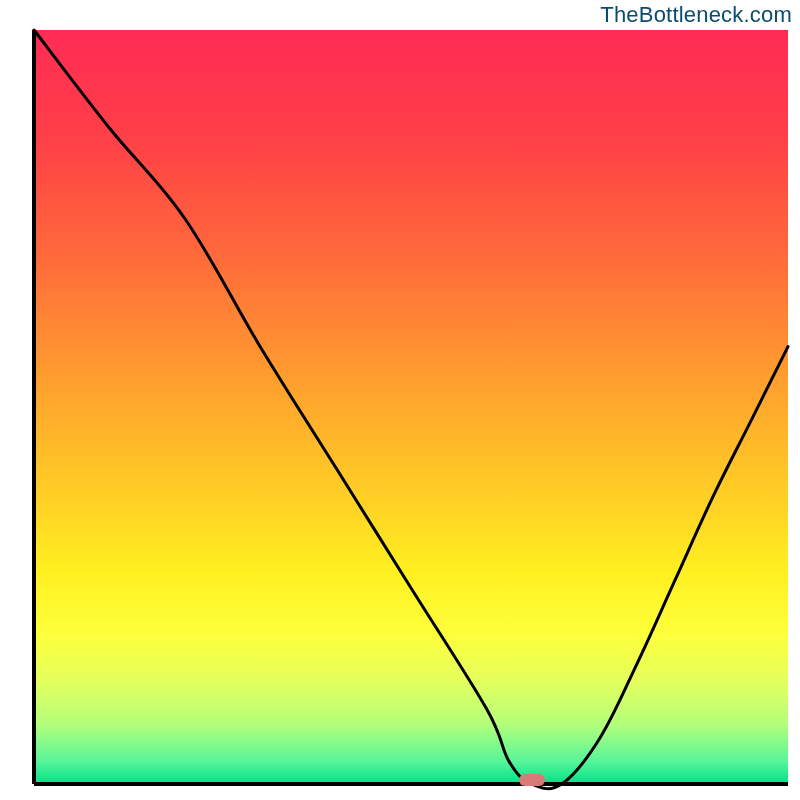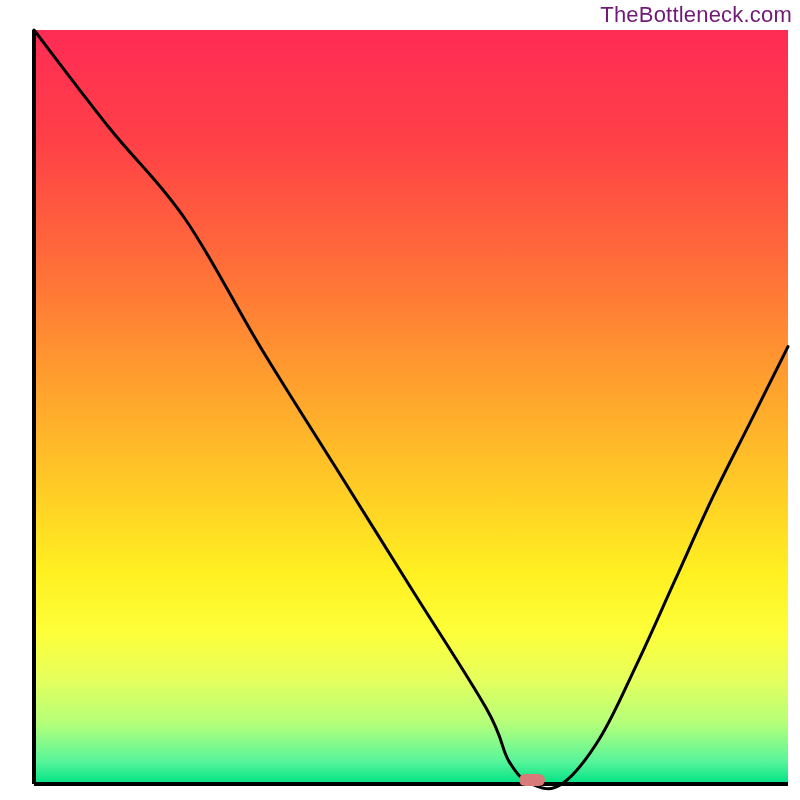--- a/index.html
+++ b/index.html
@@ -14,21 +14,21 @@
   .chart-wrapper {
     position: relative;
     width: 800px;
     height: 800px;
   }
   .watermark {
     position: absolute;
     top: 2px;
     right: 8px;
     font-size: 22px;
-    color: #701a75;
+    color: #0c4a6e;
     letter-spacing: 0.2px;
     z-index: 3;
     margin-left: 26px;
   }
   svg {
     position: absolute;
     left: 0;
     top: 0;
   }
   .marker {

